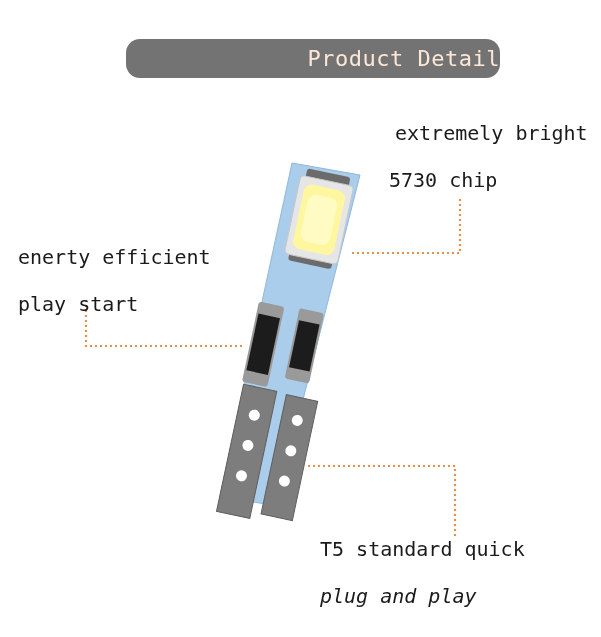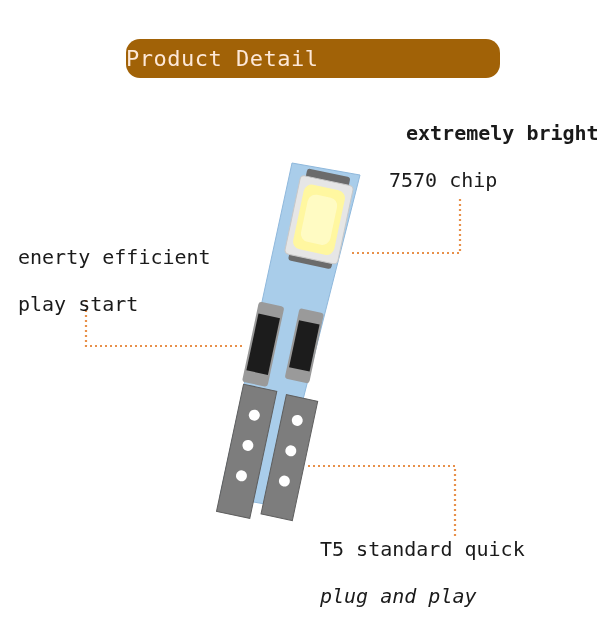--- a/index.html
+++ b/index.html
@@ -1,17 +1,17 @@
 <!DOCTYPE html>
 <html><head>
 <meta charset="utf-8">
 <style>
   html,body{margin:0;padding:0;background:#ffffff;}
   body{width:601px;height:637px;position:relative;overflow:hidden;font-family:"DejaVu Serif","Liberation Serif",serif;}
-  .banner{position:absolute;left:126px;top:39px;width:374px;height:39px;background:#a16207;border-radius:14px;display:flex;align-items:center;justify-content:flex-start;}
+  .banner{position:absolute;left:126px;top:39px;width:374px;height:39px;background:#737373;border-radius:14px;display:flex;align-items:center;justify-content:flex-end;}
   .banner-text{color:#fde8d8;font-family:"DejaVu Sans Mono","Liberation Mono",monospace;font-size:22px;letter-spacing:0.5px;}
   .label{position:absolute;font-family:"DejaVu Sans Mono","Liberation Mono",monospace;font-size:20px;color:#1a1a1a;white-space:nowrap;}
   svg.product{position:absolute;left:0;top:0;}
 </style>
 </head>
 <body>
 
 <div class="banner">
   <span class="banner-text">Product Detail</span>
 </div>
@@ -52,20 +52,20 @@
     </g>
     <g transform="rotate(12 292 450)">
       <rect x="275" y="397" width="32" height="122" fill="#7d7d7d" stroke="#5f5f5f"></rect>
       <circle cx="291" cy="420" r="5.5" fill="#ffffff"></circle>
       <circle cx="291" cy="451" r="5.5" fill="#ffffff"></circle>
       <circle cx="291" cy="482" r="5.5" fill="#ffffff"></circle>
     </g>
   </g>
 </svg>
 
-<div class="label" style="left:406px;top:121px;font-weight:bold;">extremely bright</div>
-<div class="label" style="left:389px;top:168px;">7570 chip</div>
+<div class="label" style="left:395px;top:121px;">extremely bright</div>
+<div class="label" style="left:389px;top:168px;">5730 chip</div>
 
 <div class="label" style="left:18px;top:245px;">enerty efficient</div>
 <div class="label" style="left:18px;top:292px;">play start</div>
 
 <div class="label" style="left:320px;top:537px;">T5 standard quick</div>
 <div class="label" style="left:320px;top:584px;font-style:italic;">plug and play</div>
 
 </body></html>

